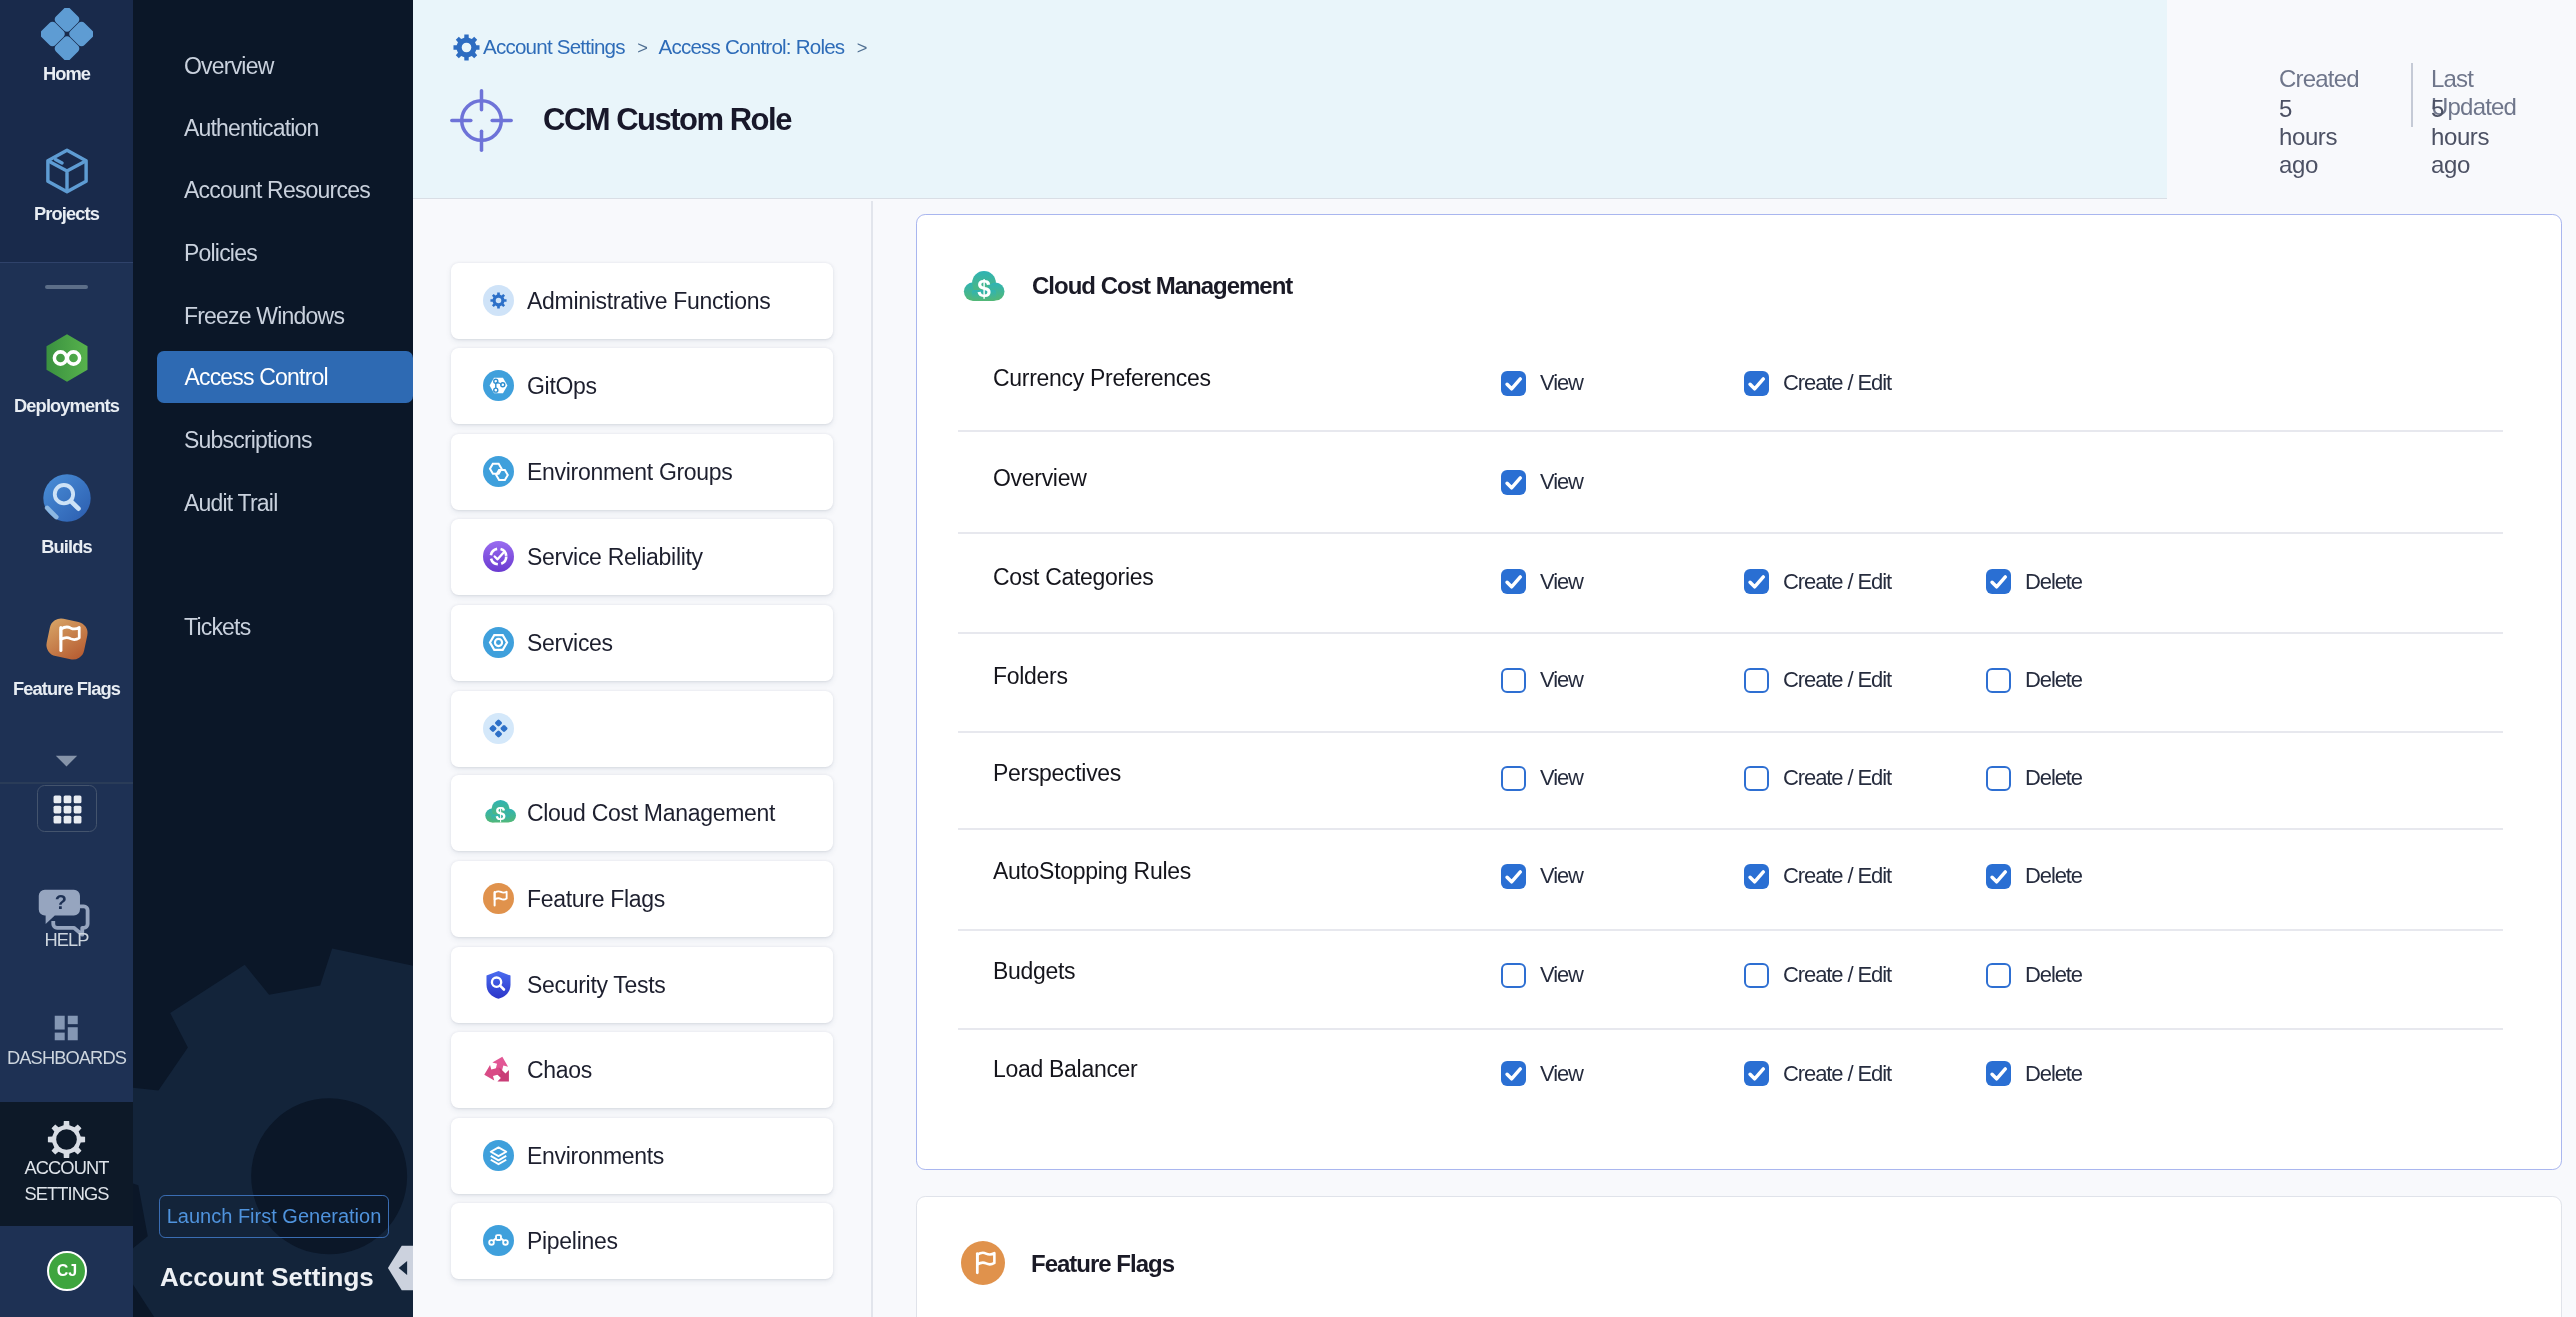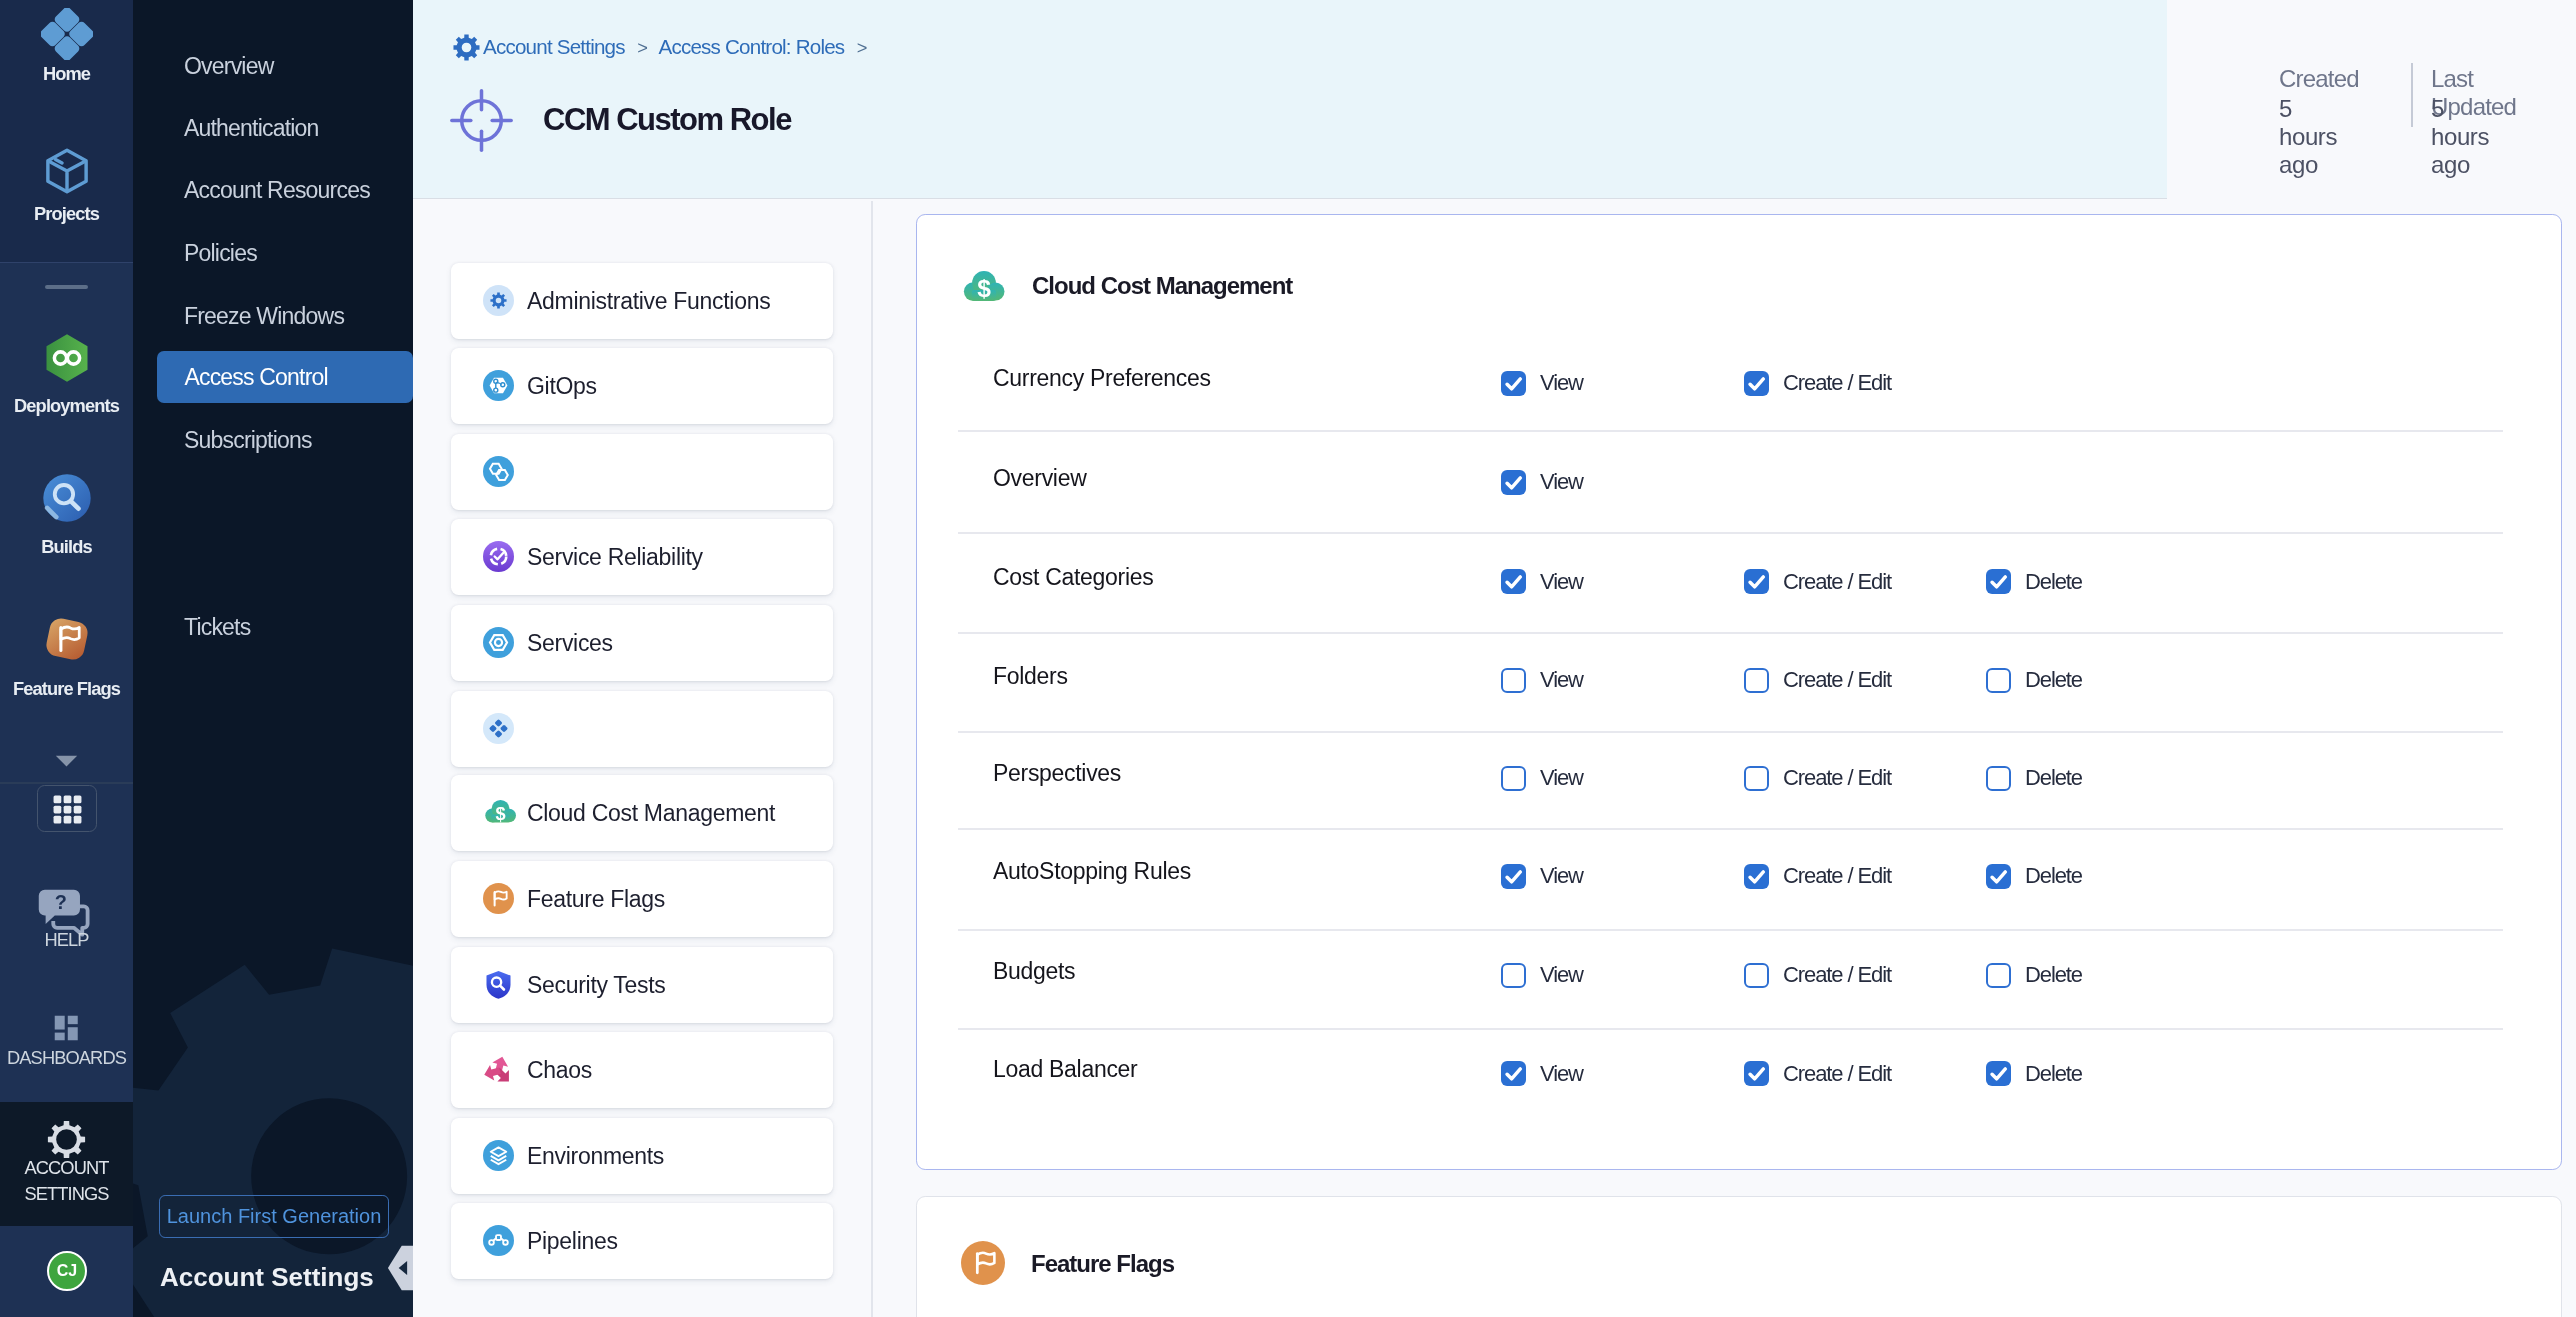--- a/index.html
+++ b/index.html
@@ -67,20 +67,21 @@
         <path d="M16.5 17 V23.5 M17 16 q6 1 6.5 3" fill="none" stroke="#2d8fd0" stroke-width="1.8"></path>
       </svg></div>
     <div class="cardlbl">GitOps</div>
   </div>
 <div class="card" style="top:434px;">
     <div class="cardicon"><svg width="31" height="31" viewBox="0 0 40 40" style="">
         <circle cx="20.0" cy="20.0" r="20.0" fill="#3fa0dc"></circle>
         <polygon points="24.0,16.5 20.2,23.0 12.8,23.0 9.0,16.5 12.7,10.0 20.2,10.0" fill="none" stroke="#fff" stroke-width="2.6"></polygon>
         <polygon points="32.0,24.5 28.2,31.0 20.8,31.0 17.0,24.5 20.7,18.0 28.2,18.0" fill="none" stroke="#fff" stroke-width="2.6"></polygon>
       </svg></div>
+    <div class="cardlbl">Environment Groups</div>
   </div>
 <div class="card" style="top:519px;">
     <div class="cardicon"><svg width="31" height="31" viewBox="0 0 40 40" style="">
         <defs>
           <linearGradient id="gsrm" x1="0" y1="0" x2="0" y2="1">
             <stop offset="0" stop-color="#9a6cf0"></stop>
             <stop offset="1" stop-color="#6a3ad0"></stop>
           </linearGradient>
         </defs>
         <circle cx="20" cy="20" r="20" fill="url(#gsrm)"></circle>
@@ -308,20 +309,21 @@
 <svg width="581" height="535" viewBox="0 0 760 700" style="position:absolute;left:-102px;top:882px">
       <path d="M682.3 326.9 L682.3 443.1 L631.8 448.4 L605.8 511.2 L637.8 550.6 L555.6 632.8 L516.2 600.8 L453.4 626.8 L448.1 677.3 L331.9 677.3 L326.6 626.8 L263.8 600.8 L224.4 632.8 L142.2 550.6 L174.2 511.2 L148.2 448.4 L97.7 443.1 L97.7 326.9 L148.2 321.6 L174.2 258.8 L142.2 219.4 L224.4 137.2 L263.8 169.2 L326.6 143.2 L331.9 92.7 L448.1 92.7 L453.4 143.2 L516.2 169.2 L555.6 137.2 L637.8 219.4 L605.8 258.8 L631.8 321.6 Z M492.0 385 A102 102 0 1 0 288.0 385 A102 102 0 1 0 492.0 385 Z" fill="#13243a" fill-rule="evenodd" transform="rotate(12 390 385)"></path>
     </svg>
 <div class="nav2item" style="top:40px;">Overview</div>
 <div class="nav2item" style="top:102px;">Authentication</div>
 <div class="nav2item" style="top:164px;">Account Resources</div>
 <div class="nav2item" style="top:227px;">Policies</div>
 <div class="nav2item" style="top:290px;">Freeze Windows</div>
 <div class="nav2item nav2active" style="top:351px;">Access Control</div>
 <div class="nav2item" style="top:414px;">Subscriptions</div>
+<div class="nav2item" style="top:477px;">Audit Trail</div>
 <div class="nav2item" style="top:601px;">Tickets</div>
 <div class="abs" style="left:26px;top:1195px;width:230px;height:43px;border:1.5px solid #3a6db3;border-radius:6.1px;color:#4f93dd;font-size:20px;line-height:40px;text-align:center;white-space:nowrap;">Launch First Generation</div>
 <div class="abs" style="left:27px;top:1262px;font-size:26px;font-weight:700;color:#eef1f5;">Account Settings</div>
 <svg width="31" height="46" viewBox="0 0 40 60" style="position:absolute;left:254px;top:1245px;z-index:5">
       <polygon points="19,1 39,1 39,59 19,59 1,30" fill="#ccd2de"></polygon>
       <polygon points="26,21 15,30 26,39" fill="#17293f"></polygon>
     </svg>
 </div>
 <div id="sb1">
 <div id="sb1top"></div>

